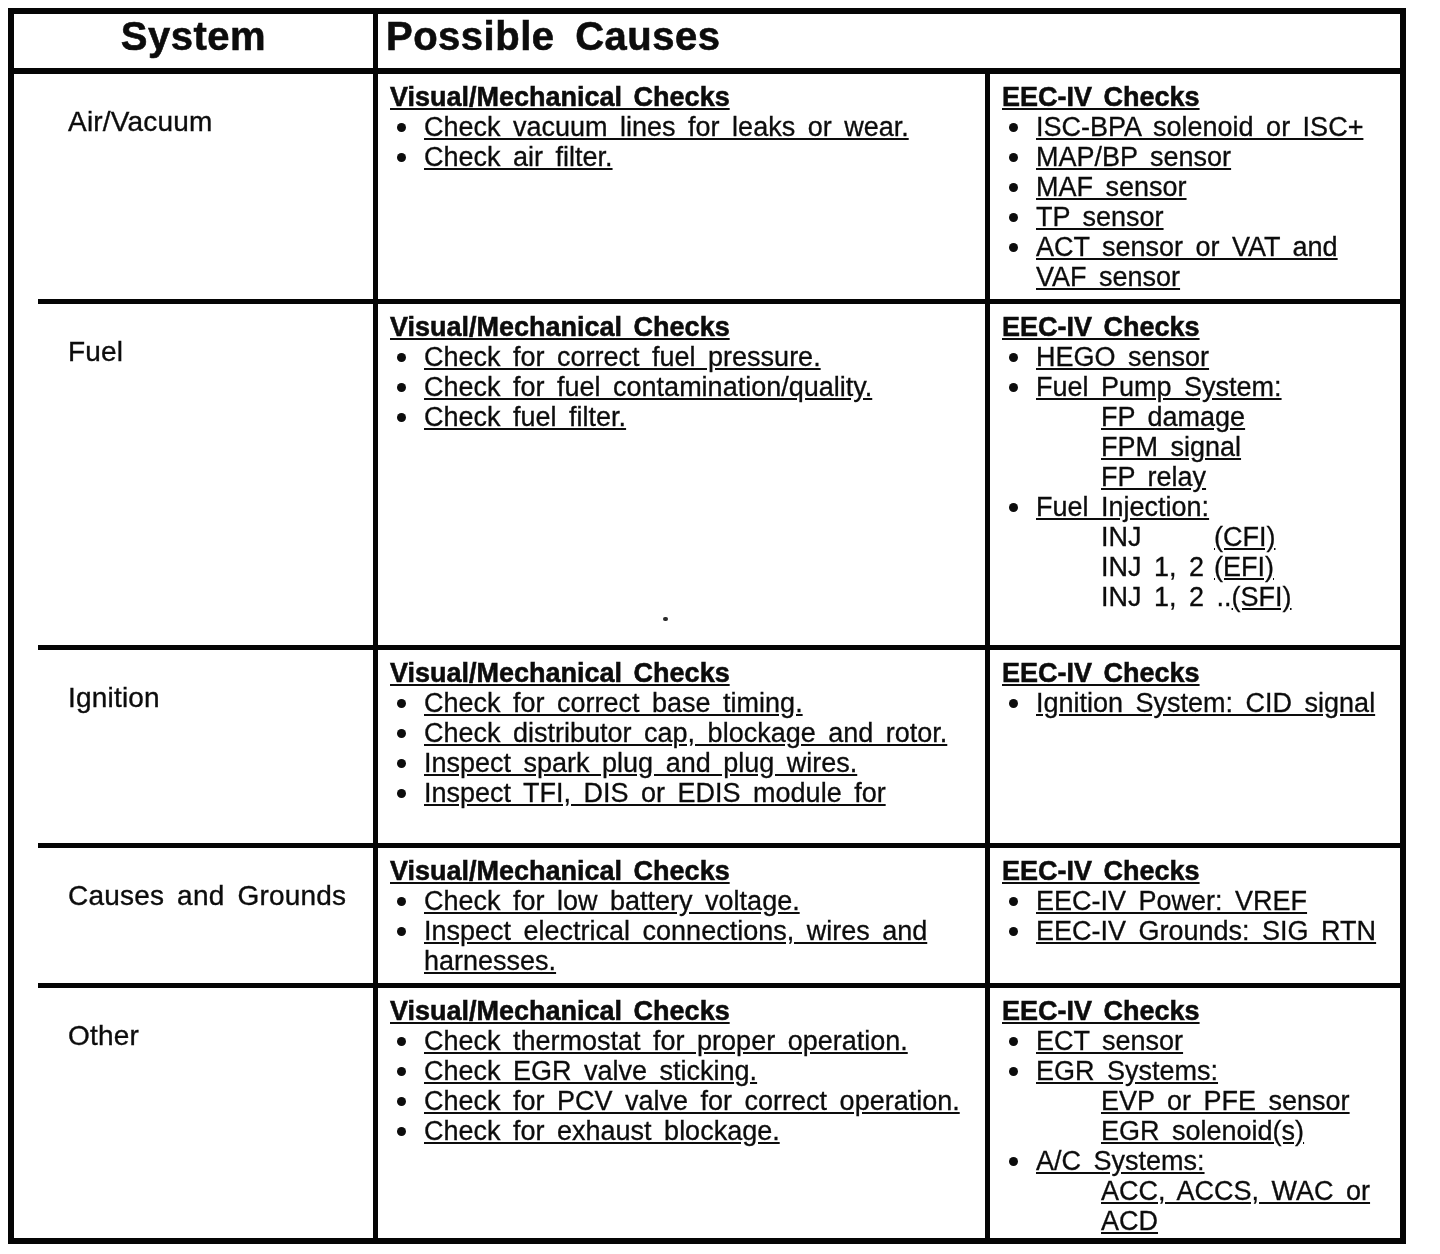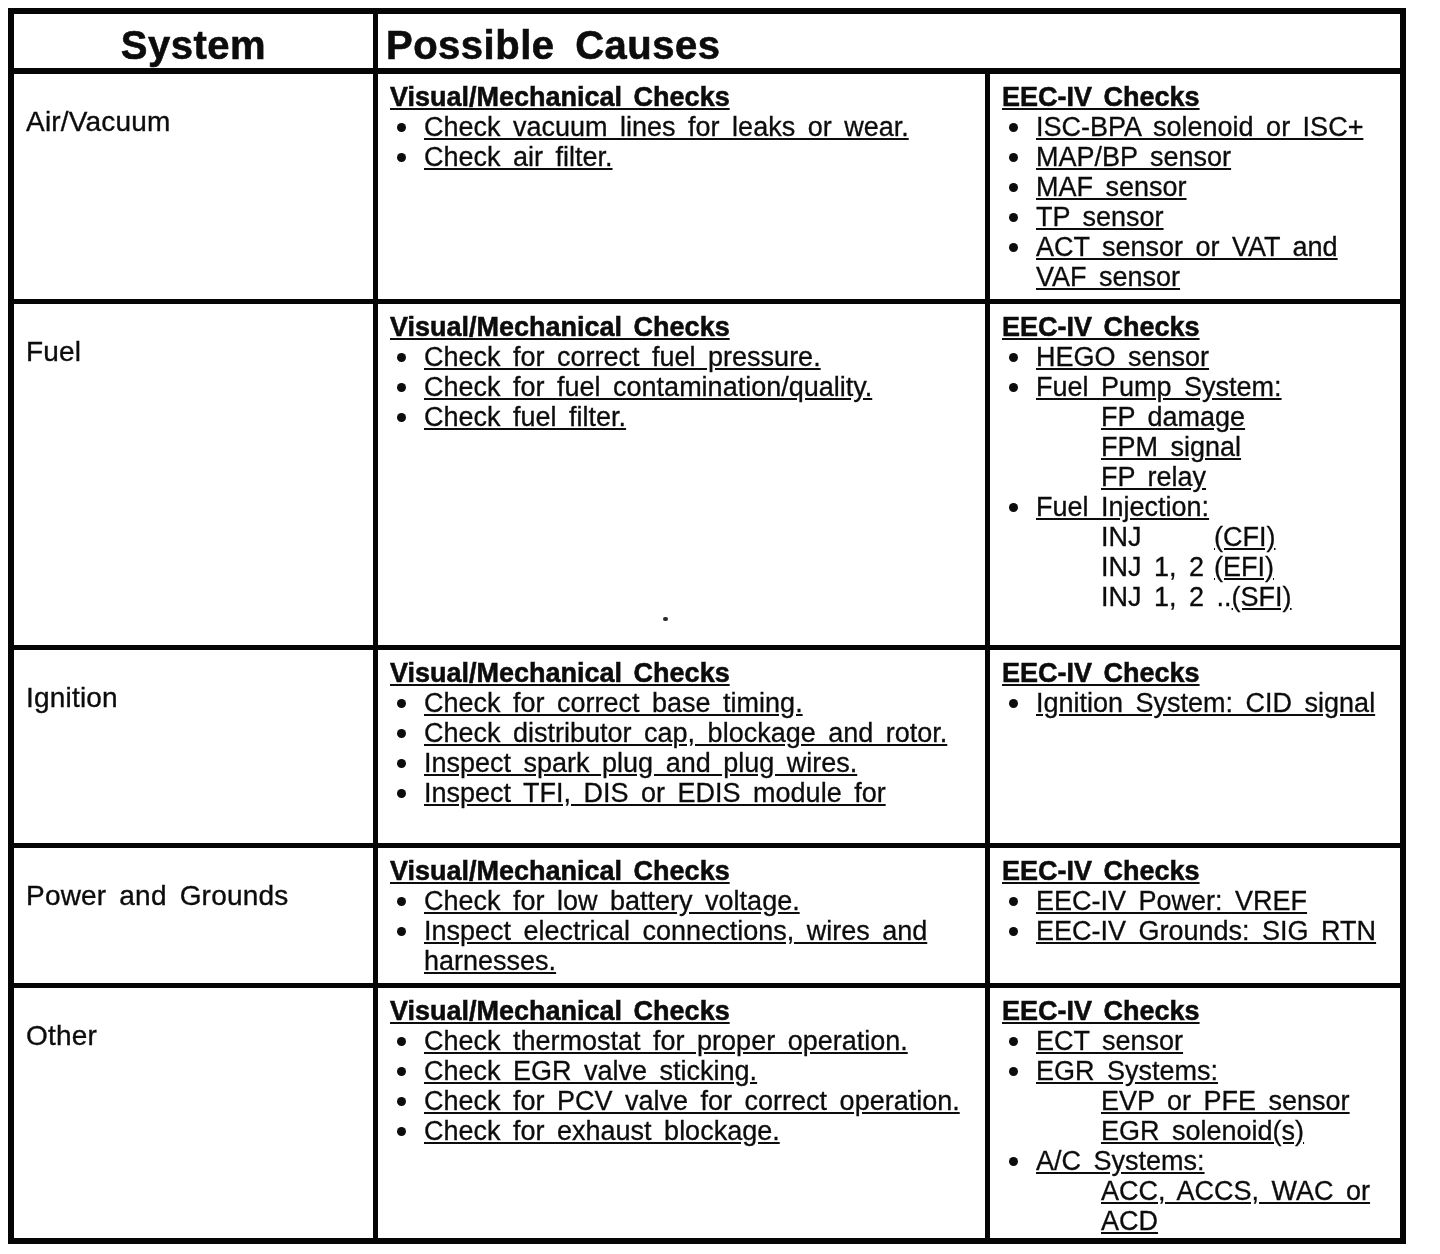--- a/index.html
+++ b/index.html
@@ -18,30 +18,30 @@
     grid-template-columns:364px 612px 1fr;
     grid-template-rows:60px 230px 346px 198px 140px 1fr;
     background:#fff;
   }
   .cell{box-sizing:border-box;overflow:hidden;}
   .br{border-right:5px solid #050505;}
   .bb{border-bottom:5px solid #050505;}
   
   .hdr{
     border-bottom:6px solid #050505;
-    display:flex;align-items:flex-end;
+    display:flex;align-items:flex-start;
     font-weight:bold;font-size:40px;letter-spacing:0.5px;word-spacing:9px;
     -webkit-text-stroke:0.6px #0c0c0c;
   }
   .hdr-sys{justify-content:center;}
   .hdr-pc{padding-left:139px;}
   
   .sys-cell{
-    padding:32px 8px 0 12px;
-    font-size:28px;letter-spacing:0.2px;word-spacing:5px;
+    padding:32px 8px 0 30px;
+    font-size:28px;letter-spacing:0.2px;word-spacing:5px;margin-left:24px;
     -webkit-text-stroke:0.35px #0c0c0c;
   }
   
   .checks-cell{
     padding:8px 8px 0 12px;
     font-size:27px;line-height:30px;word-spacing:5px;text-decoration:underline;
     -webkit-text-stroke:0.3px #0c0c0c;
   }
   .checks-head{
     font-weight:bold;word-spacing:4px;
@@ -106,21 +106,21 @@
       <div class="checks-head">Visual/Mechanical Checks</div>
       <div class="item bullet"><span class="dot"></span><span class="txt">Check for correct base timing.</span></div>
       <div class="item bullet"><span class="dot"></span><span class="txt">Check distributor cap, blockage and rotor.</span></div>
       <div class="item bullet"><span class="dot"></span><span class="txt">Inspect spark plug and plug wires.</span></div>
       <div class="item bullet"><span class="dot"></span><span class="txt">Inspect TFI, DIS or EDIS module for</span></div>
     </div>
     <div class="cell checks-cell bb">
       <div class="checks-head">EEC-IV Checks</div>
       <div class="item bullet"><span class="dot"></span><span class="txt">Ignition System: CID signal</span></div>
     </div>
-    <div class="cell sys-cell br bb"><span>Power and Grounds</span></div>
+    <div class="cell sys-cell br bb"><span>Causes and Grounds</span></div>
     <div class="cell checks-cell br bb">
       <div class="checks-head">Visual/Mechanical Checks</div>
       <div class="item bullet"><span class="dot"></span><span class="txt">Check for low battery voltage.</span></div>
       <div class="item bullet"><span class="dot"></span><span class="txt">Inspect electrical connections, wires and</span></div>
       <div class="item cont"><span class="txt">harnesses.</span></div>
     </div>
     <div class="cell checks-cell bb">
       <div class="checks-head">EEC-IV Checks</div>
       <div class="item bullet"><span class="dot"></span><span class="txt">EEC-IV Power: VREF</span></div>
       <div class="item bullet"><span class="dot"></span><span class="txt">EEC-IV Grounds: SIG RTN</span></div>

